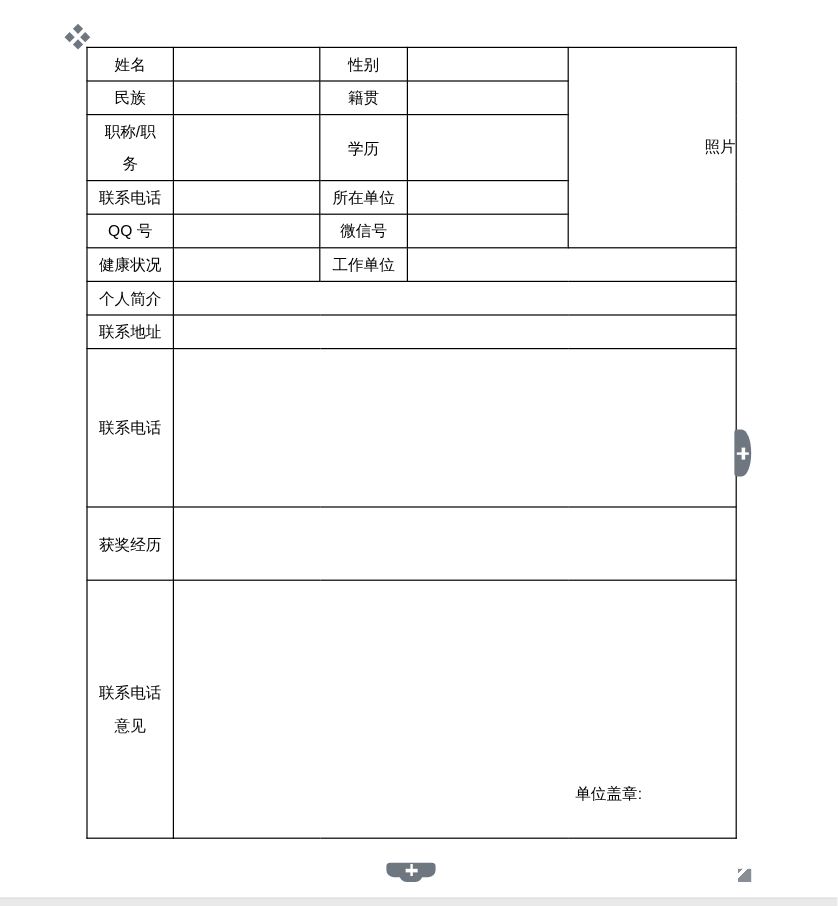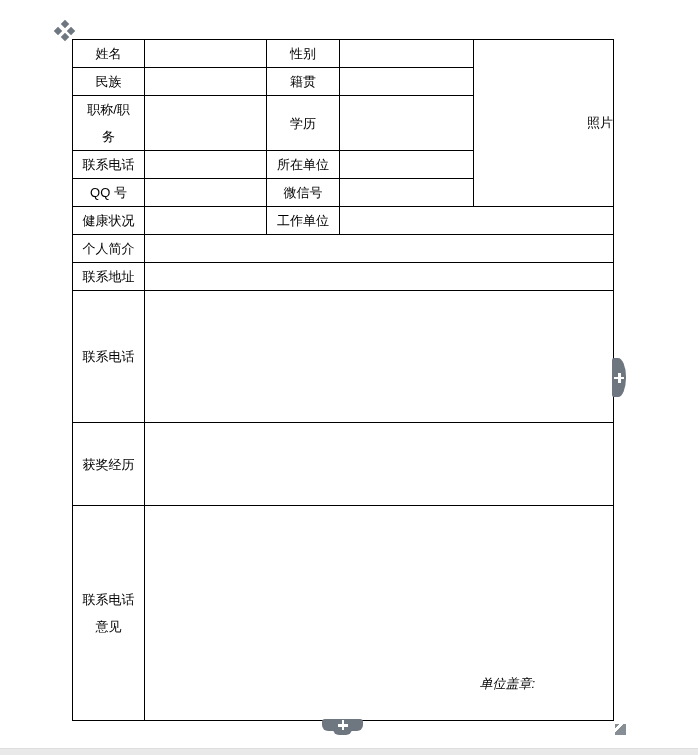--- a/index.html
+++ b/index.html
@@ -64,23 +64,23 @@
     display: inline-block;
   }
   td.photo {
     text-align: right;
     font-size: 13px;
   }
   tr.h28  { height: 28px; }
   tr.h27  { height: 27px; margin-top: 45px; }
   tr.h53  { height: 53px; }
   tr.h132 { height: 132px; }
-  tr.h87  { height: 83px; }
+  tr.h87  { height: 61px; }
   tr.h215 { height: 215px; }
-  td.stamp-cell { position: relative; font-style: italic; }
+  td.stamp-cell { position: relative; }
   td.stamp-cell .stamp {
     position: absolute;
     right: 78px;
     bottom: 27px;
     font-size: 13px;
     white-space: nowrap;
   }
 
   
   .add-col-btn {

